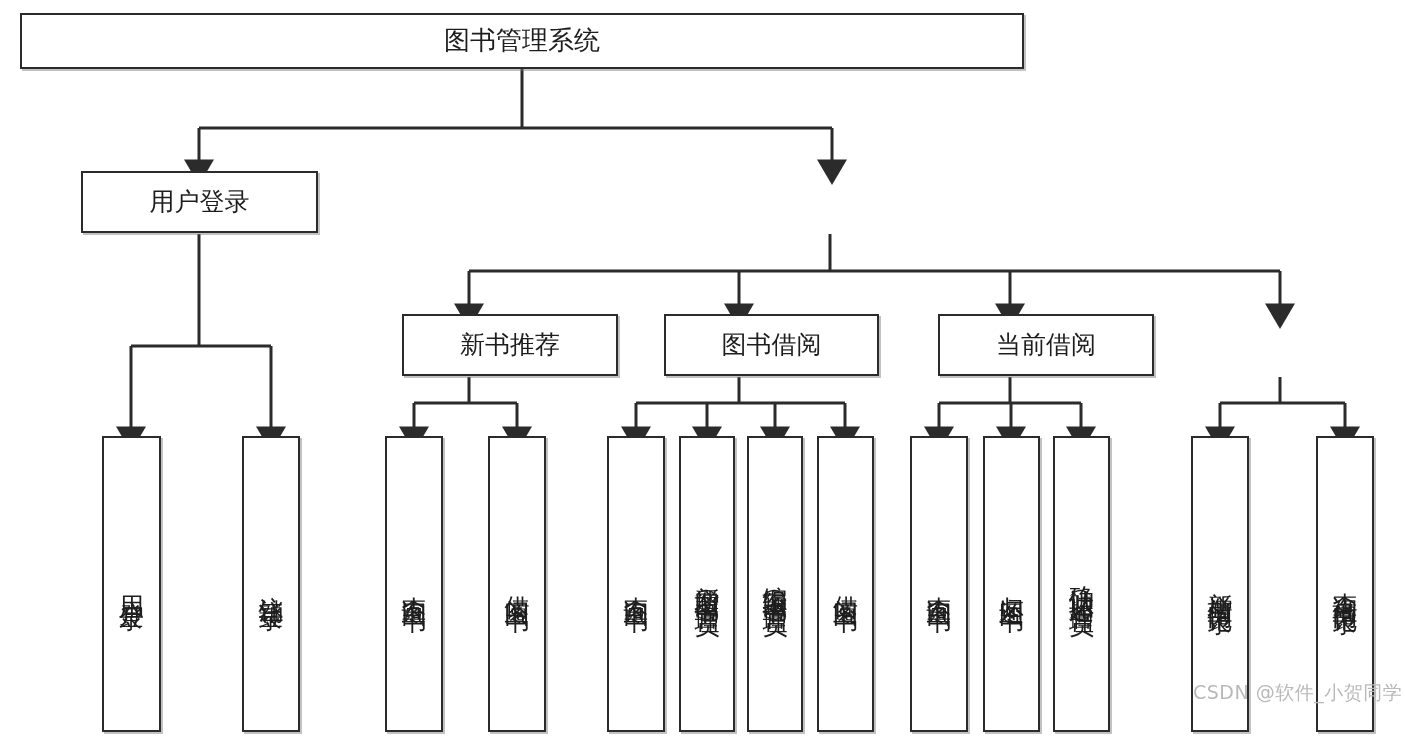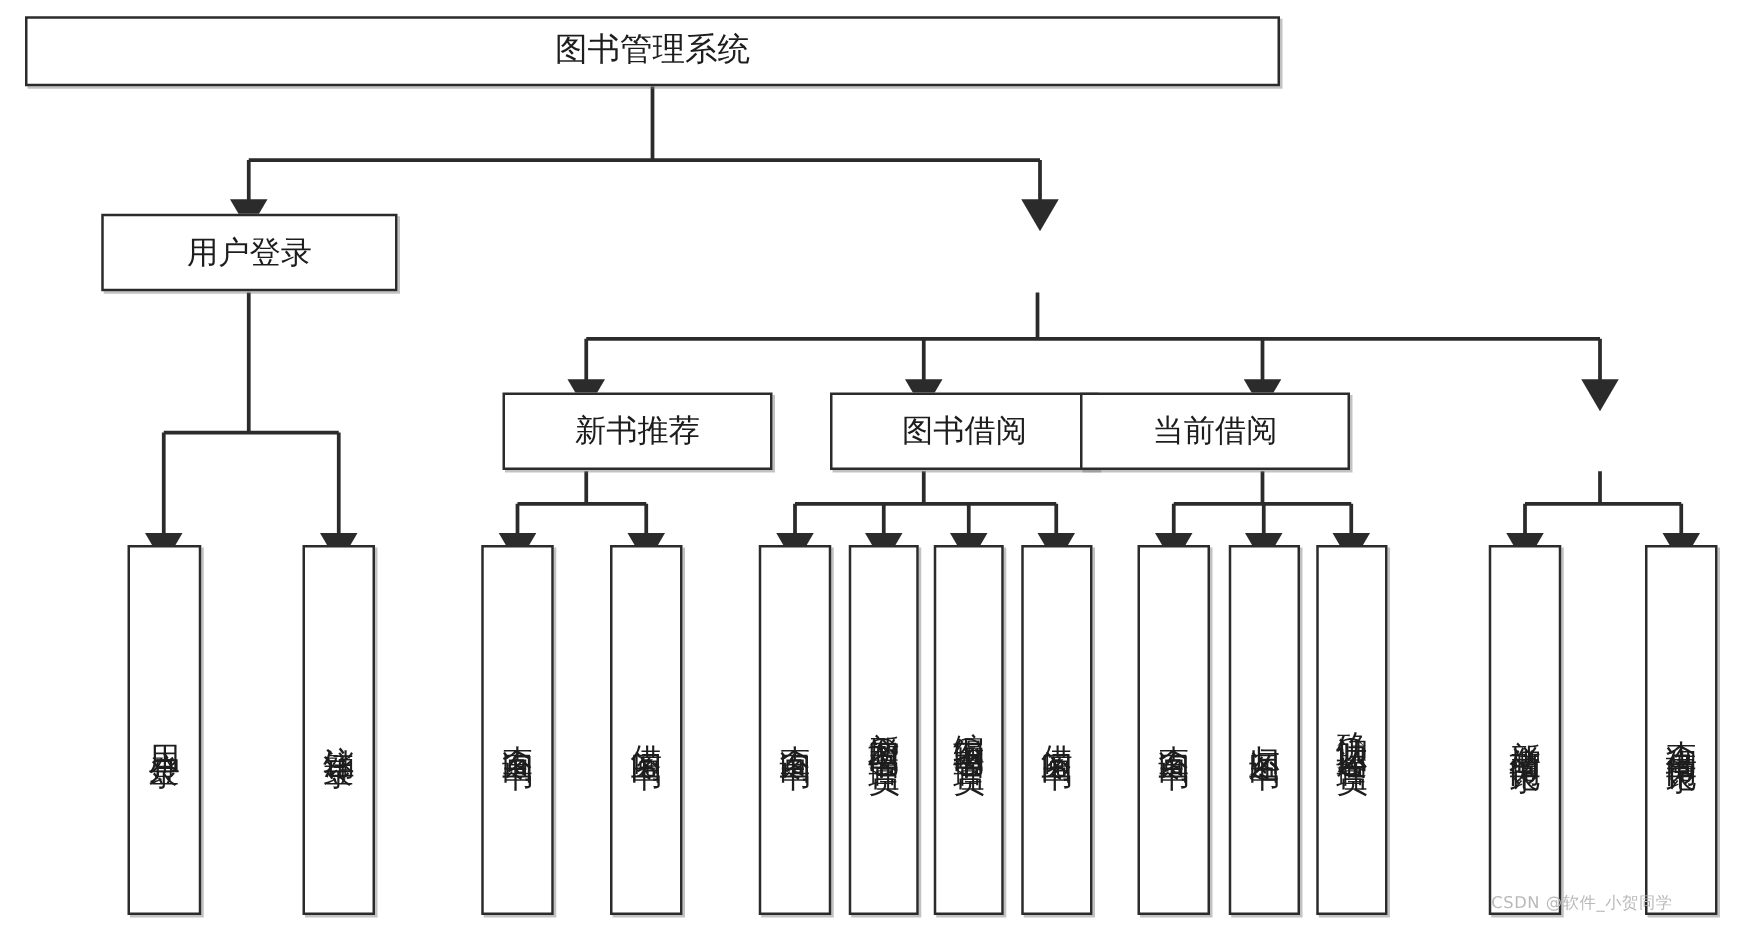--- a/index.html
+++ b/index.html
@@ -58,22 +58,22 @@
     font-size: 25px;
     writing-mode: vertical-rl;
     text-orientation: upright;
     letter-spacing: 4px;
     line-height: 1;
     white-space: nowrap;
   }
   #watermark {
     position: absolute;
     left: 1193px;
-    top: 713px;
-    font-size: 13px;
+    top: 680px;
+    font-size: 19px;
     color: #b9b9b9;
     letter-spacing: 0.5px;
     white-space: nowrap;
     user-select: none;
   }
 </style>
 </head>
 <body>
 
 <div id="diagram">
@@ -135,21 +135,21 @@
   <div class="node h" style="left:81px; top:171px; width:237px; height:62px;">
     <span class="label">用户登录</span>
   </div>
 
   <div class="node h" style="left:361px; top:314px; width:216px; height:62px;margin-left:41px;">
     <span class="label">新书推荐</span>
   </div>
   <div class="node h" style="left:632px; top:314px; width:215px; height:62px;margin-left:32px;">
     <span class="label">图书借阅</span>
   </div>
-  <div class="node h" style="left:864px; top:314px; width:216px; height:62px;">
+  <div class="node h" style="left:938px; top:314px; width:216px; height:62px;">
     <span class="label">当前借阅</span>
   </div>
 
   <div class="node v" style="left:102px; top:436px; width:59px; height:296px;">
     <span class="label">用户登录</span>
   </div>
   <div class="node v" style="left:242px; top:436px; width:58px; height:296px;">
     <span class="label">注销登录</span>
   </div>
 

